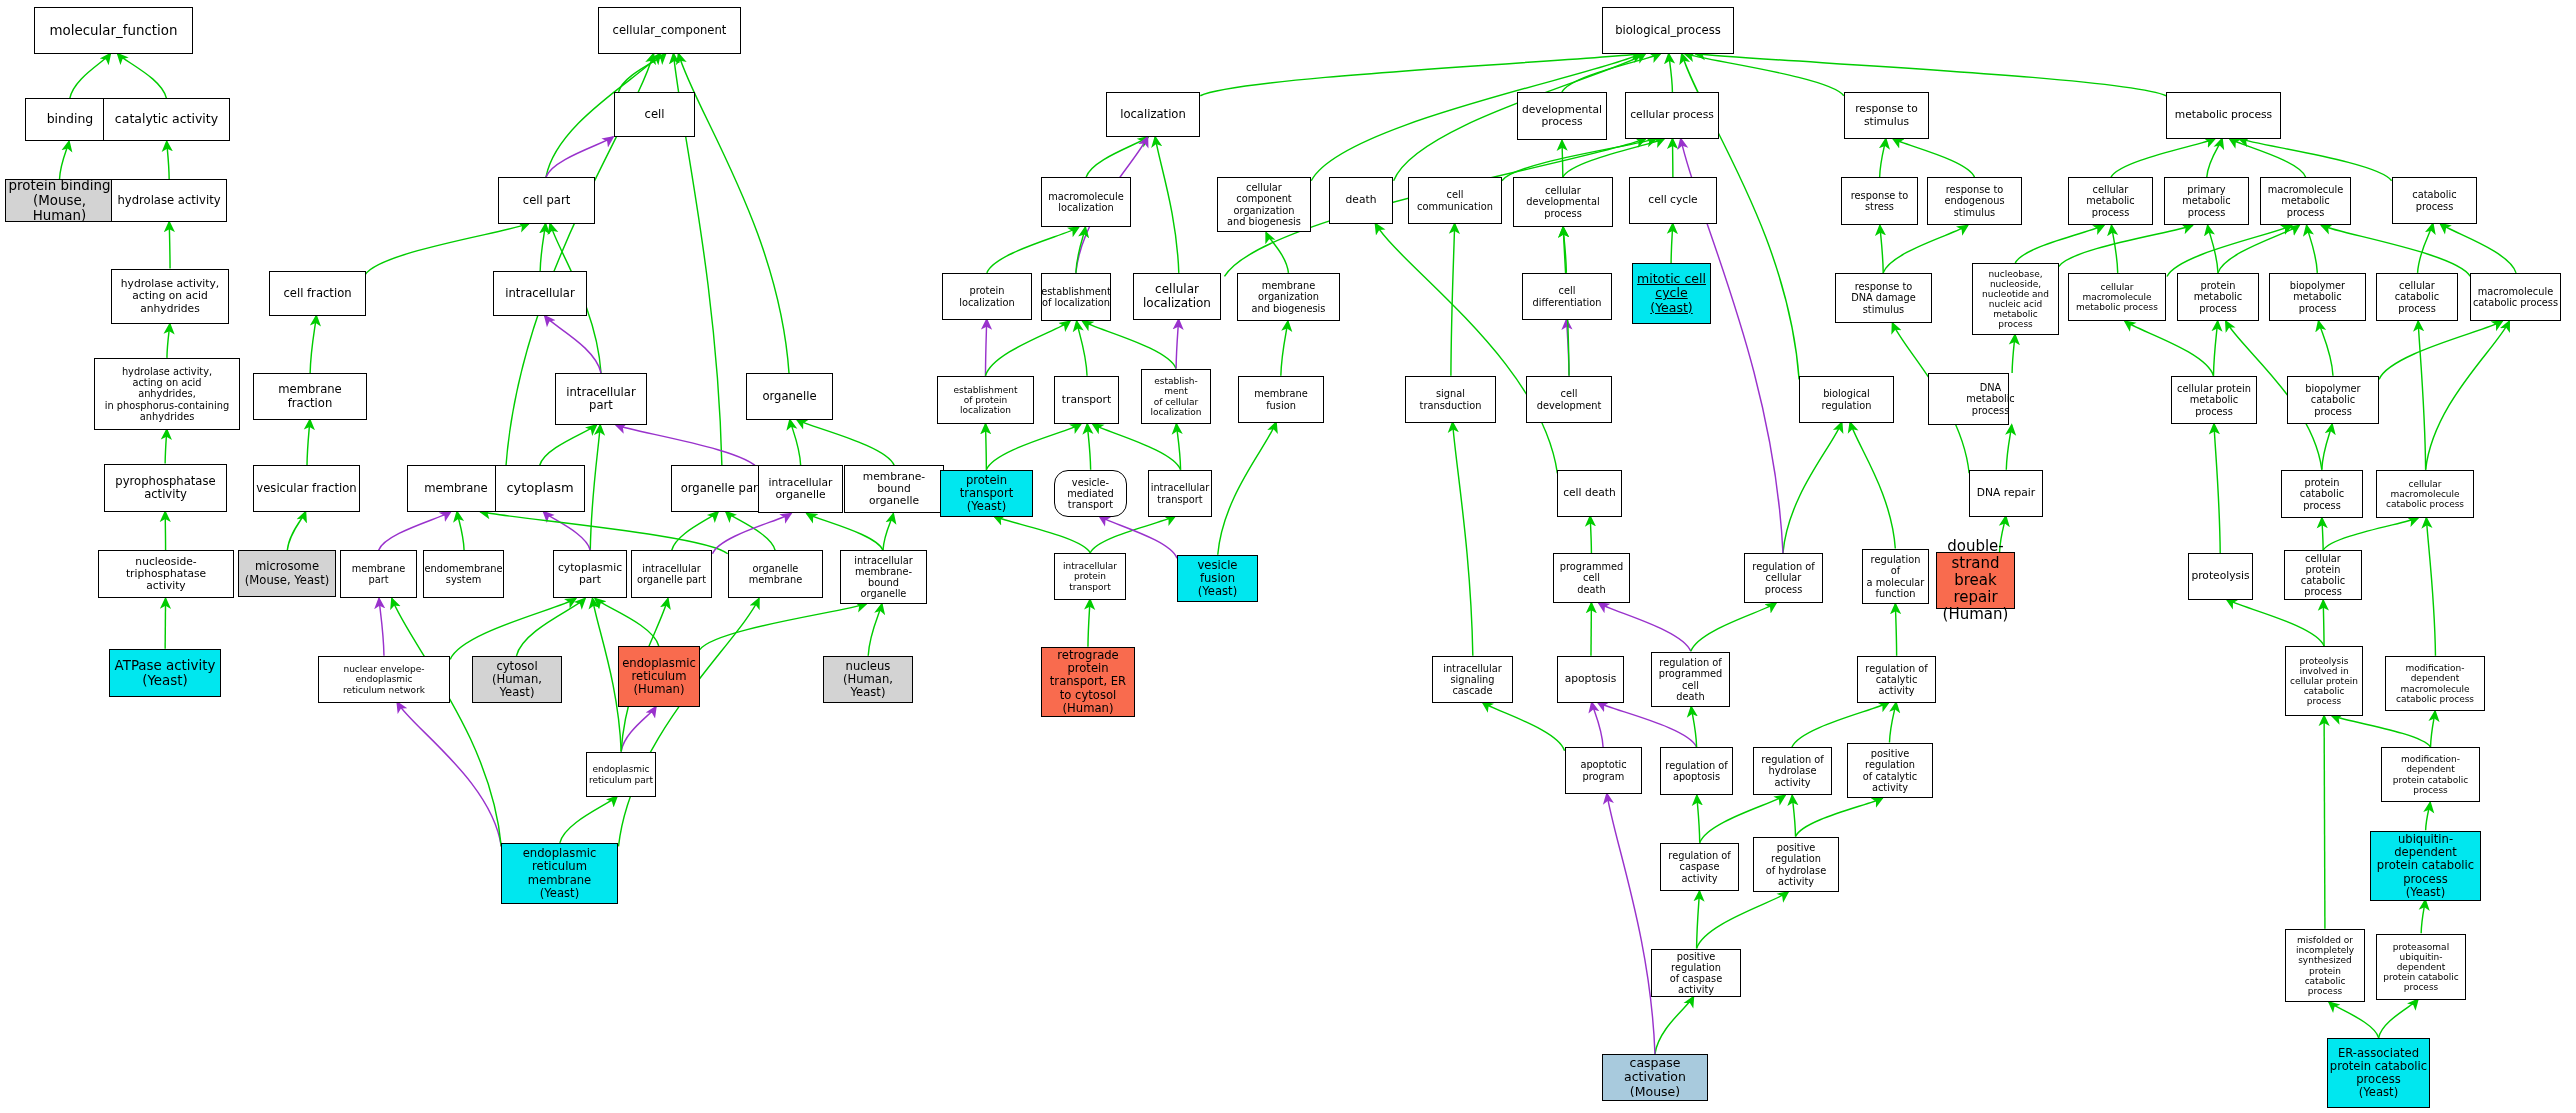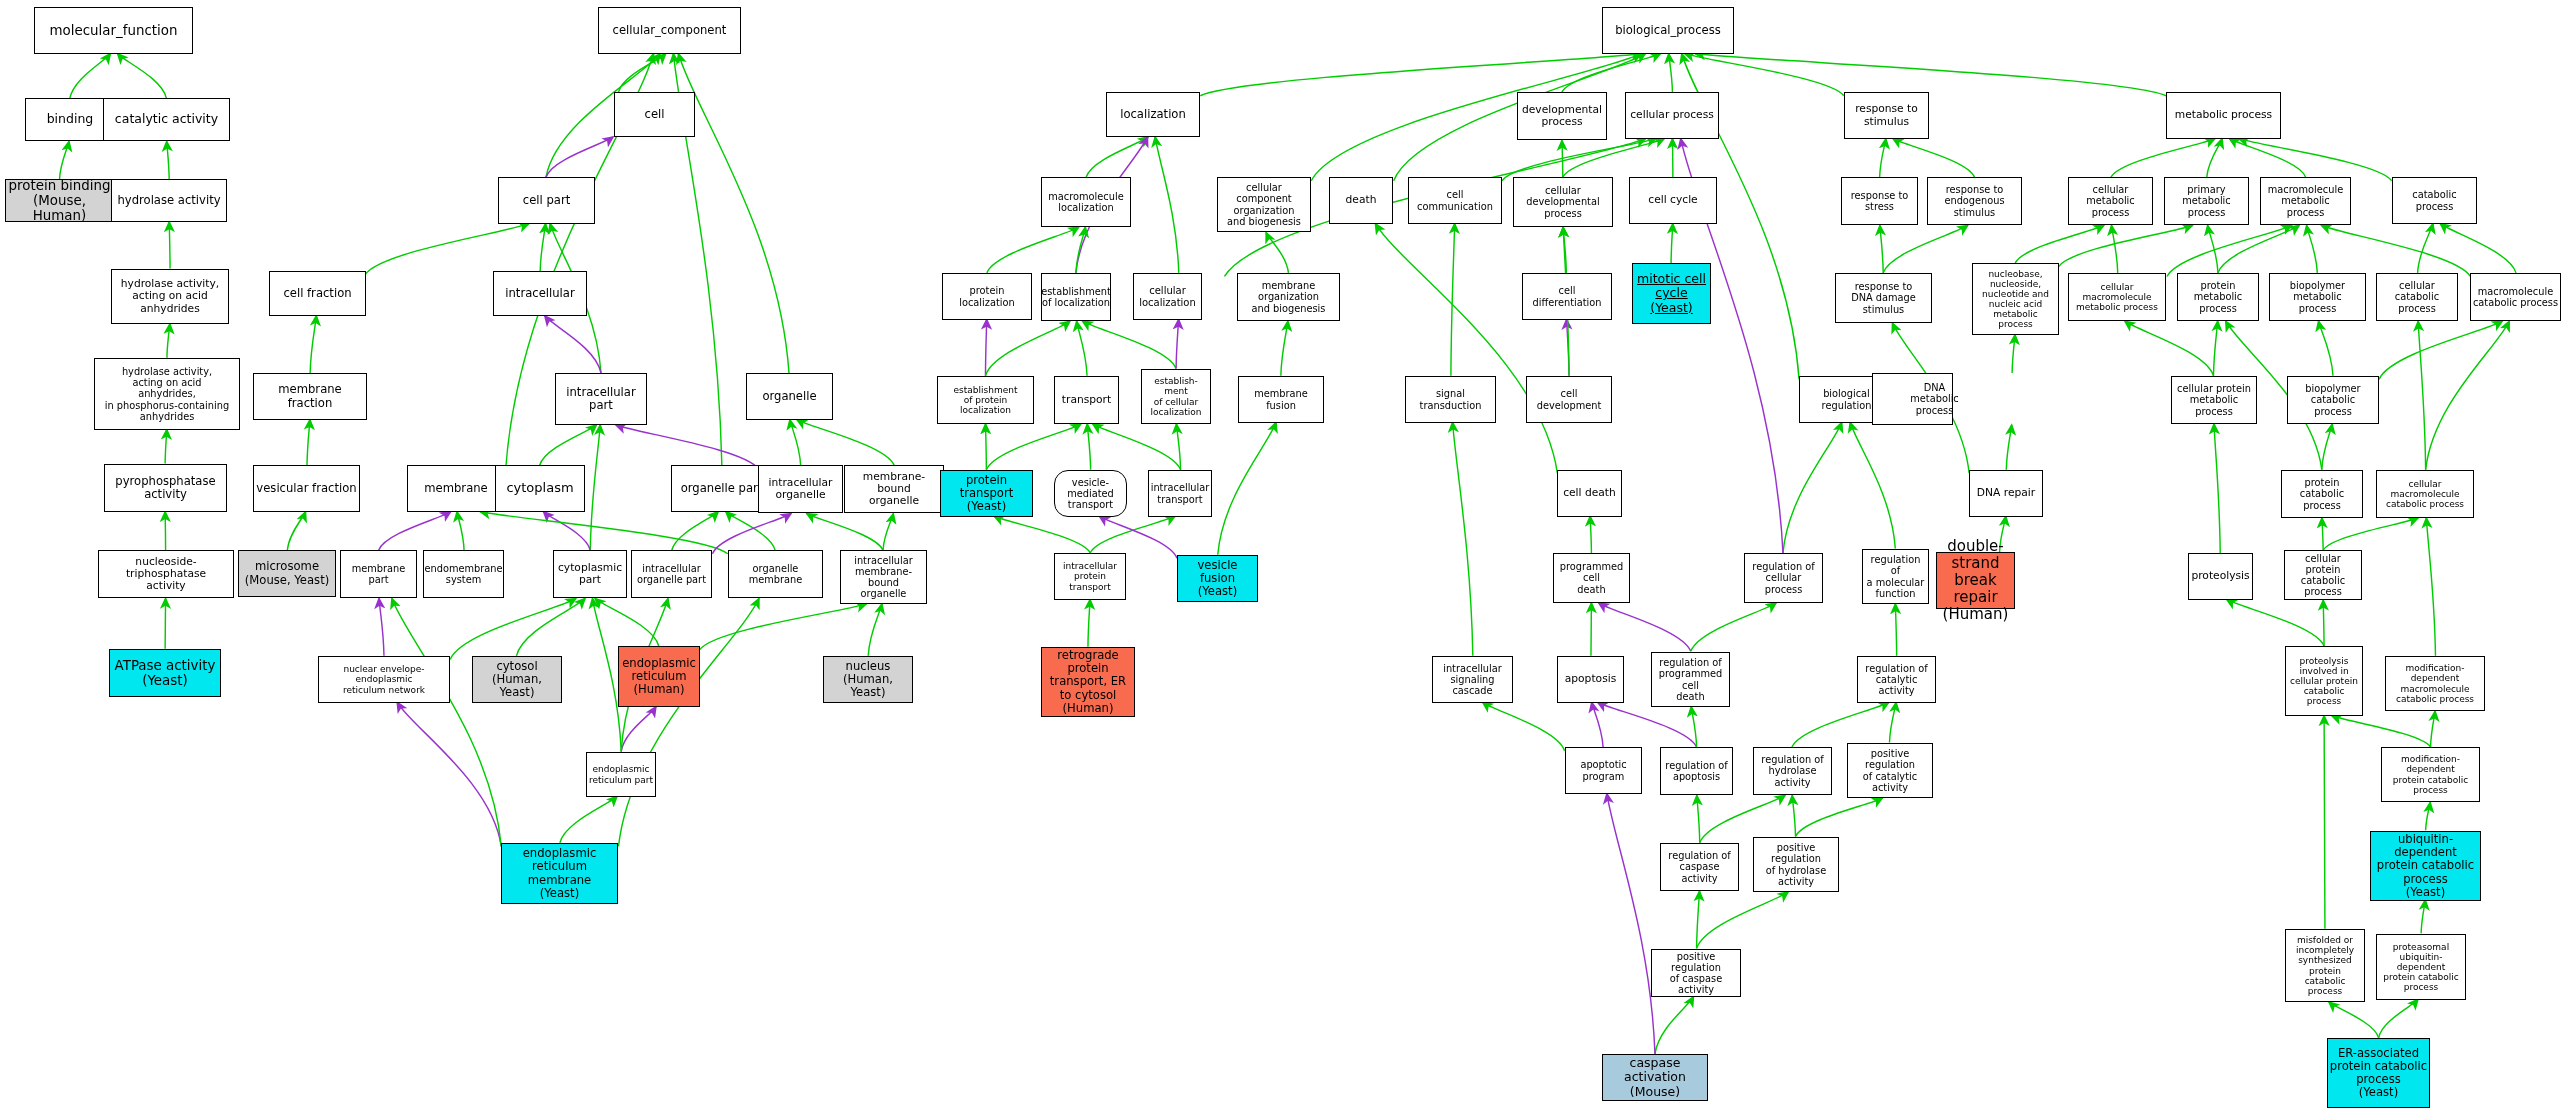--- a/index.html
+++ b/index.html
@@ -309,21 +309,21 @@
       <div class="node " style="left: 2068px; top: 177px; width: 85px; height: 48px; font-size: 9.8px;"><span class="nlabel">cellular metabolic
 process</span></div>
       <div class="node " style="left: 2164px; top: 177px; width: 85px; height: 48px; font-size: 9.8px;"><span class="nlabel">primary metabolic
 process</span></div>
       <div class="node " style="left: 2260px; top: 177px; width: 91px; height: 48px; font-size: 9.8px;"><span class="nlabel">macromolecule
 metabolic process</span></div>
       <div class="node " style="left: 2392px; top: 177px; width: 85px; height: 47px; font-size: 9.8px;"><span class="nlabel">catabolic process</span></div>
       <div class="node " style="left: 942px; top: 273px; width: 90px; height: 47px; font-size: 9.8px;"><span class="nlabel">protein localization</span></div>
       <div class="node " style="left: 1041px; top: 273px; width: 70px; height: 48px; font-size: 9.8px;"><span class="nlabel">establishment
 of localization</span></div>
-      <div class="node " style="left: 1133px; top: 273px; width: 69px; height: 47px; font-size: 10px;"><span class="nlabel">cellular localization</span></div>
+      <div class="node " style="left: 1133px; top: 273px; width: 88px; height: 47px; font-size: 12px;"><span class="nlabel">cellular localization</span></div>
       <div class="node " style="left: 1237px; top: 273px; width: 103px; height: 48px; font-size: 9.8px;"><span class="nlabel">membrane organization
 and biogenesis</span></div>
       <div class="node " style="left: 1522px; top: 273px; width: 90px; height: 47px; font-size: 9.8px;"><span class="nlabel">cell differentiation</span></div>
       <div class="node cyan" style="left: 1632px; top: 263px; width: 79px; height: 61px; font-size: 12.5px; text-decoration: underline;"><span class="nlabel">mitotic cell
 cycle
 (Yeast)</span></div>
       <div class="node " style="left: 1835px; top: 273px; width: 97px; height: 50px; font-size: 9.8px;"><span class="nlabel">response to
 DNA damage stimulus</span></div>
       <div class="node " style="left: 1972px; top: 263px; width: 87px; height: 72px; font-size: 9px;"><span class="nlabel">nucleobase,
 nucleoside,
@@ -343,21 +343,21 @@
       <div class="node " style="left: 937px; top: 376px; width: 97px; height: 48px; font-size: 9px;"><span class="nlabel">establishment
 of protein localization</span></div>
       <div class="node " style="left: 1054px; top: 376px; width: 65px; height: 48px; font-size: 10.7px;"><span class="nlabel">transport</span></div>
       <div class="node " style="left: 1141px; top: 369px; width: 70px; height: 55px; font-size: 9px;"><span class="nlabel">establish-ment
 of cellular
 localization</span></div>
       <div class="node " style="left: 1238px; top: 376px; width: 86px; height: 47px; font-size: 9.8px;"><span class="nlabel">membrane fusion</span></div>
       <div class="node " style="left: 1405px; top: 376px; width: 91px; height: 47px; font-size: 9.8px;"><span class="nlabel">signal transduction</span></div>
       <div class="node " style="left: 1526px; top: 376px; width: 86px; height: 47px; font-size: 9.8px;"><span class="nlabel">cell development</span></div>
       <div class="node " style="left: 1799px; top: 376px; width: 95px; height: 47px; font-size: 9.8px;"><span class="nlabel">biological regulation</span></div>
-      <div class="node " style="left: 1872px; top: 373px; width: 81px; height: 52px; font-size: 9.8px; padding-left: 44px;"><span class="nlabel">DNA metabolic
+      <div class="node " style="left: 1928px; top: 373px; width: 81px; height: 52px; font-size: 9.8px; padding-left: 44px;"><span class="nlabel">DNA metabolic
 process</span></div>
       <div class="node " style="left: 2171px; top: 376px; width: 86px; height: 48px; font-size: 9.8px;"><span class="nlabel">cellular protein
 metabolic process</span></div>
       <div class="node " style="left: 2287px; top: 376px; width: 92px; height: 48px; font-size: 9.8px;"><span class="nlabel">biopolymer catabolic
 process</span></div>
       <div class="node cyan" style="left: 940px; top: 470px; width: 93px; height: 47px; font-size: 11.6px;"><span class="nlabel">protein transport
 (Yeast)</span></div>
       <div class="node " style="left: 1054px; top: 470px; width: 73px; height: 47px; font-size: 9.8px; border-radius: 14px;"><span class="nlabel">vesicle-mediated
 transport</span></div>
       <div class="node " style="left: 1148px; top: 470px; width: 64px; height: 47px; font-size: 9.8px;"><span class="nlabel">intracellular

